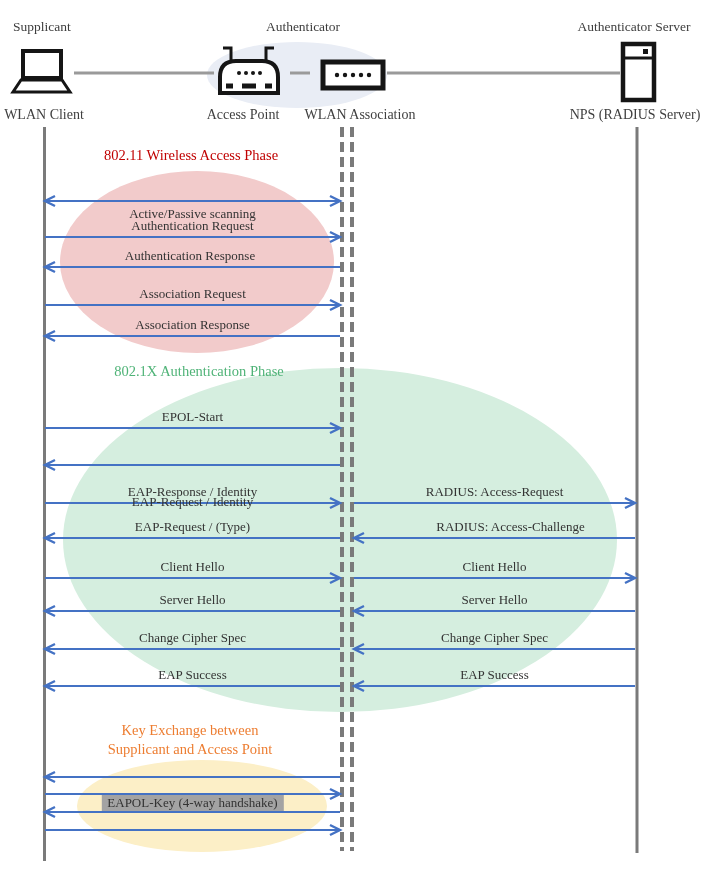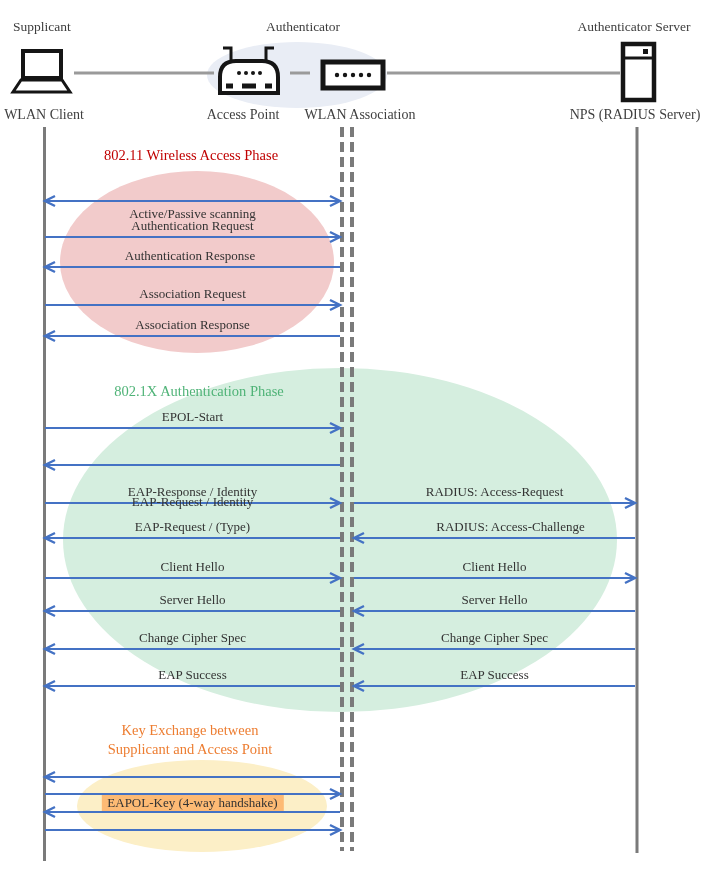--- a/index.html
+++ b/index.html
@@ -17,21 +17,21 @@
     transform:translateX(-50%);
   }
   .phase-title{
     position:absolute;transform:translateX(-50%);font-size:14.5px;line-height:19px;
     white-space:nowrap;text-align:center;
   }
   .msg-label{
     position:absolute;transform:translateX(-50%);font-size:13px;line-height:17px;
     color:#333333;white-space:nowrap;
   }
-  .msg-label.bg{background:#fdba74;padding:0 6px;line-height:16px;}
+  .msg-label.bg{background:#a3a3a3;padding:0 6px;line-height:16px;}
 </style>
 </head>
 <body>
 
 <div id="stage">
 
   <svg id="gfx" width="713" height="875">
       <ellipse fill="#E9EDF5" cx="297" cy="75" rx="90" ry="33"></ellipse>
       <ellipse cx="197" cy="262" rx="137" ry="91" fill="#F2CBCB"></ellipse>
       <ellipse cx="340" cy="540" rx="277" ry="172" fill="#D5EEDF"></ellipse>
@@ -127,21 +127,21 @@
   <div class="hdr" style="left:13px;top:19px">Supplicant</div>
   <div class="hdr centered" style="left:303px;top:19px">Authenticator</div>
   <div class="hdr centered" style="left:634px;top:19px">Authenticator Server</div>
 
   <div class="dev" style="left:44px;top:107px">WLAN Client</div>
   <div class="dev" style="left:243px;top:107px">Access Point</div>
   <div class="dev" style="left:360px;top:107px">WLAN Association</div>
   <div class="dev" style="left:635px;top:107px">NPS (RADIUS Server)</div>
 
   <div class="phase-title" id="pt0" style="left: 191px; top: 146px; color: rgb(192, 0, 0);">802.11 Wireless Access Phase</div>
-  <div class="phase-title" id="pt1" style="left: 199px; top: 382px; color: rgb(79, 179, 119);">802.1X Authentication Phase</div>
+  <div class="phase-title" id="pt1" style="left: 199px; top: 362px; color: rgb(79, 179, 119);">802.1X Authentication Phase</div>
   <div class="phase-title" id="pt2" style="left: 190px; top: 721px; color: rgb(237, 125, 49);">
     <div>Key Exchange between</div>
     <div>Supplicant and Access Point</div>
   </div>
 
   <div id="labels">
       <div class="msg-label" style="left: 192.5px; top: 181px; margin-top: 24px;">Active/Passive scanning</div>
       <div class="msg-label" style="left: 192.5px; top: 217px;">Authentication Request</div>
       <div class="msg-label" style="left: 190px; top: 247px;">Authentication Response</div>
       <div class="msg-label" style="left: 192.5px; top: 285px;">Association Request</div>

